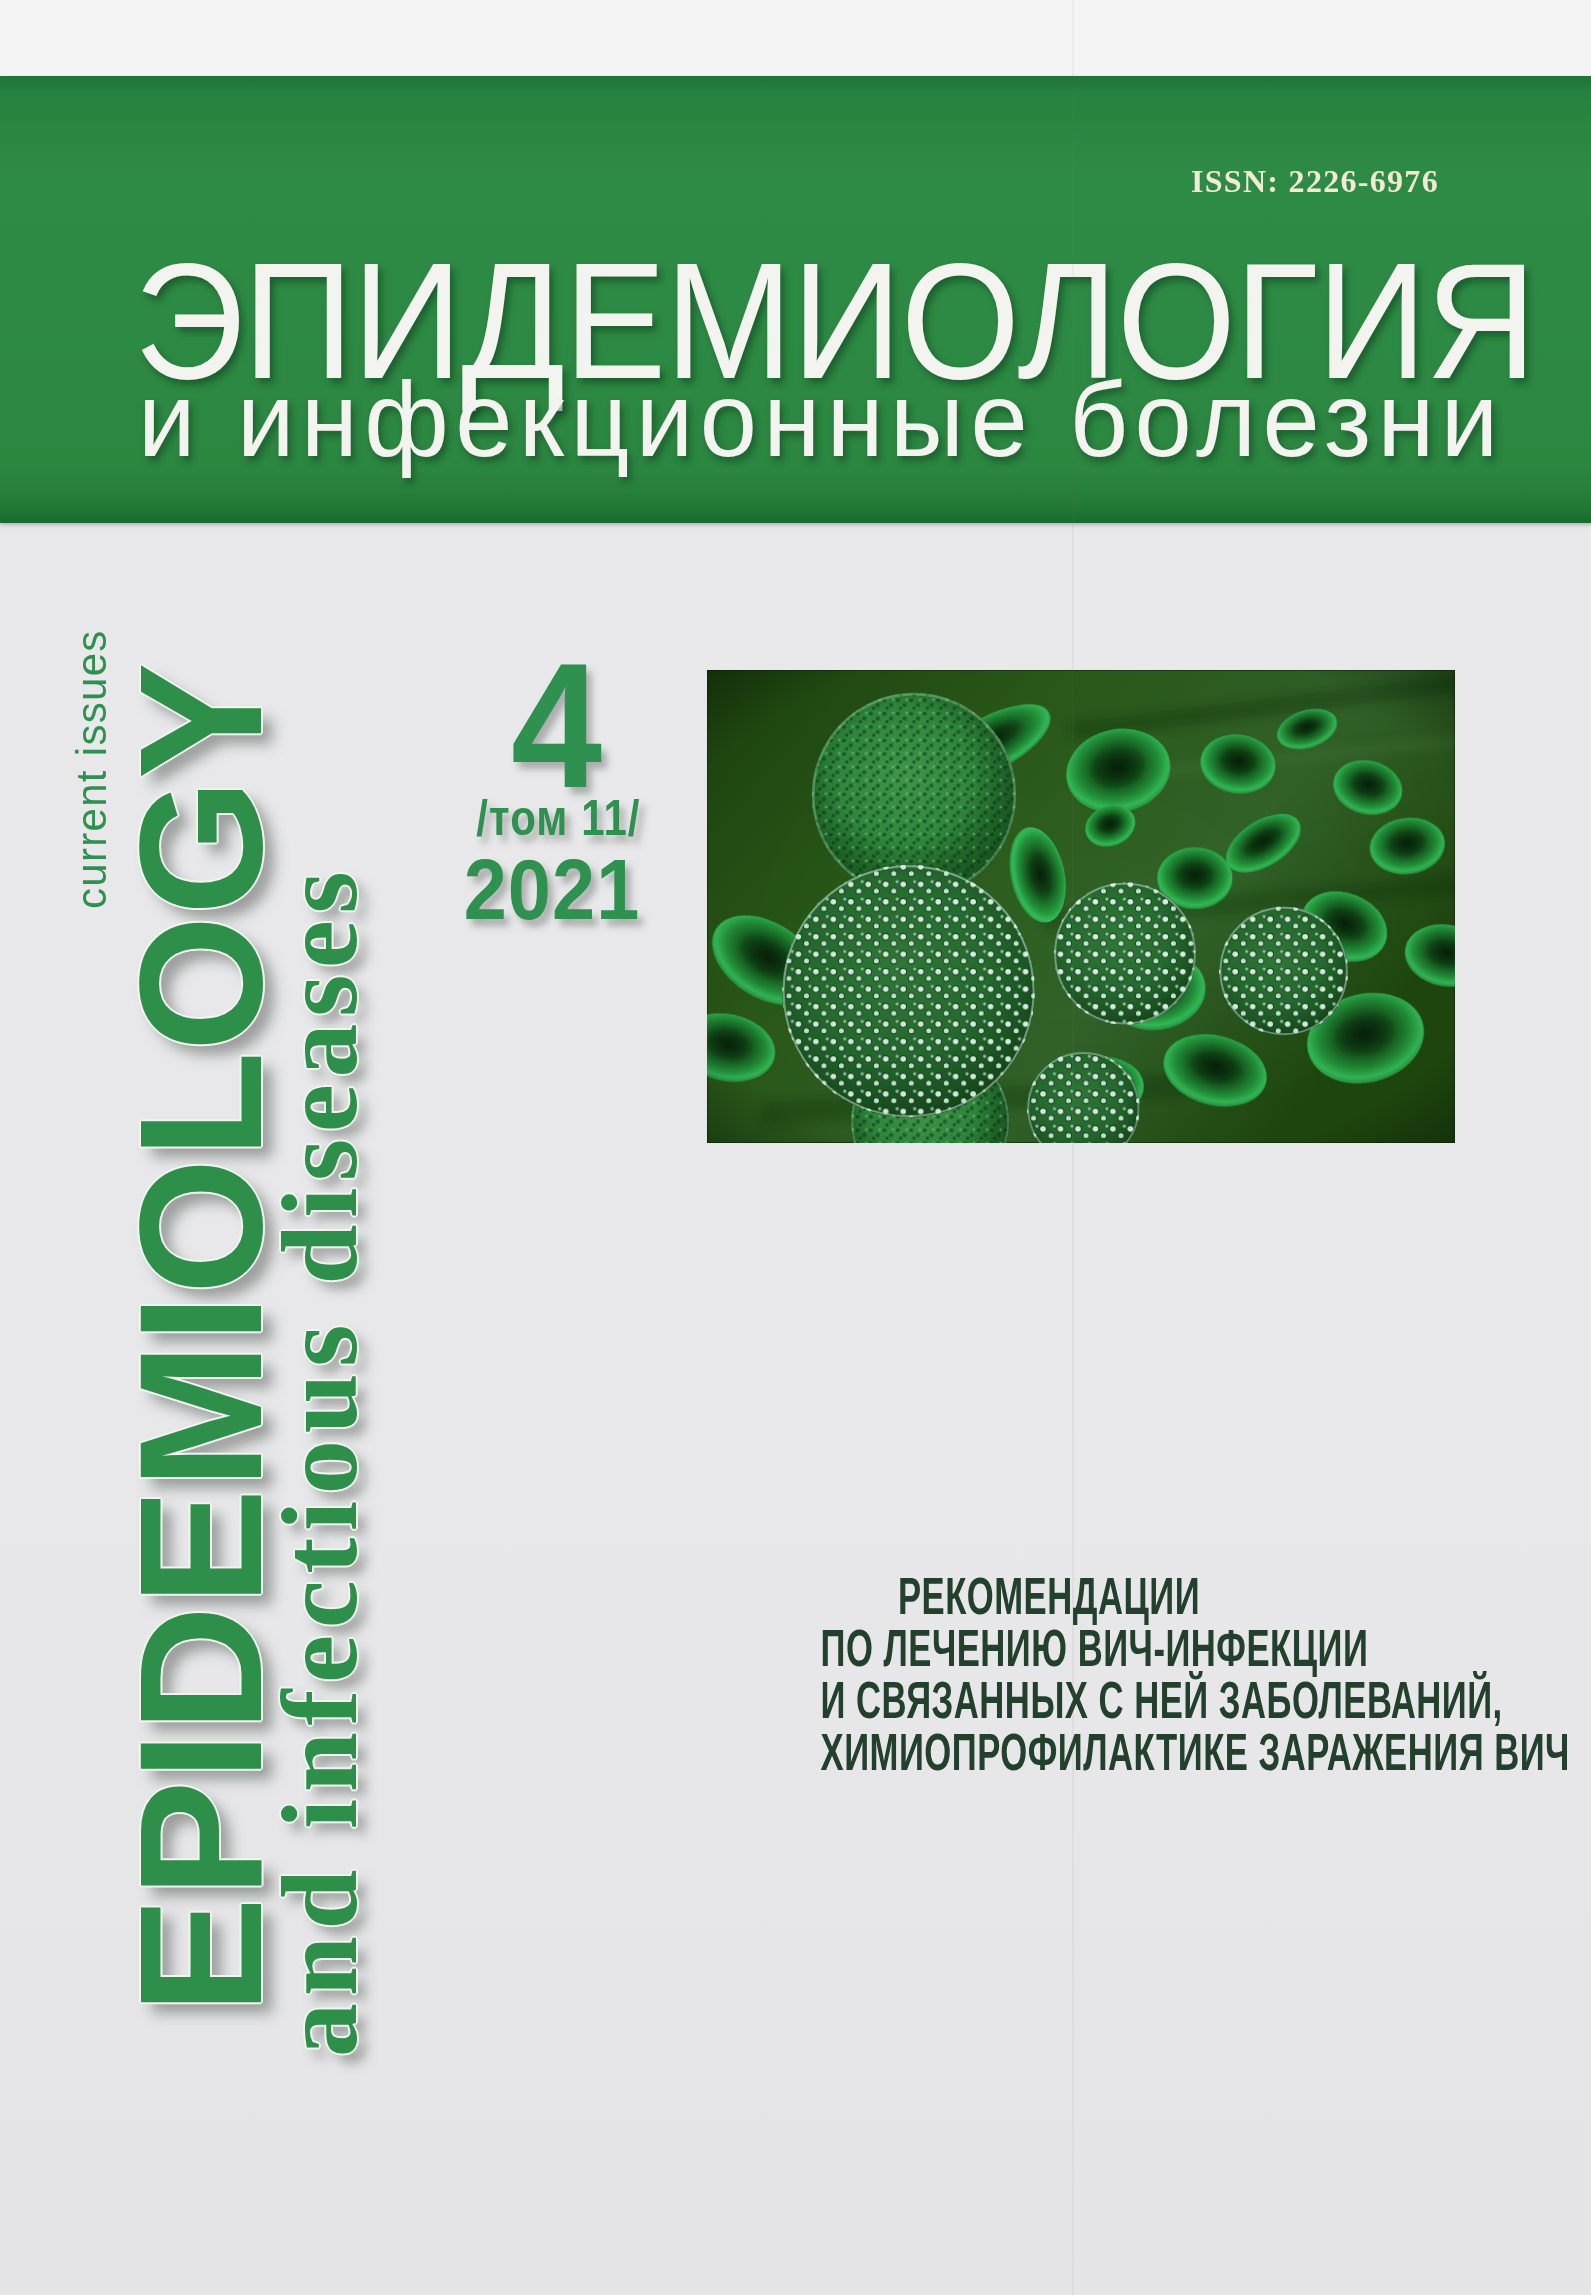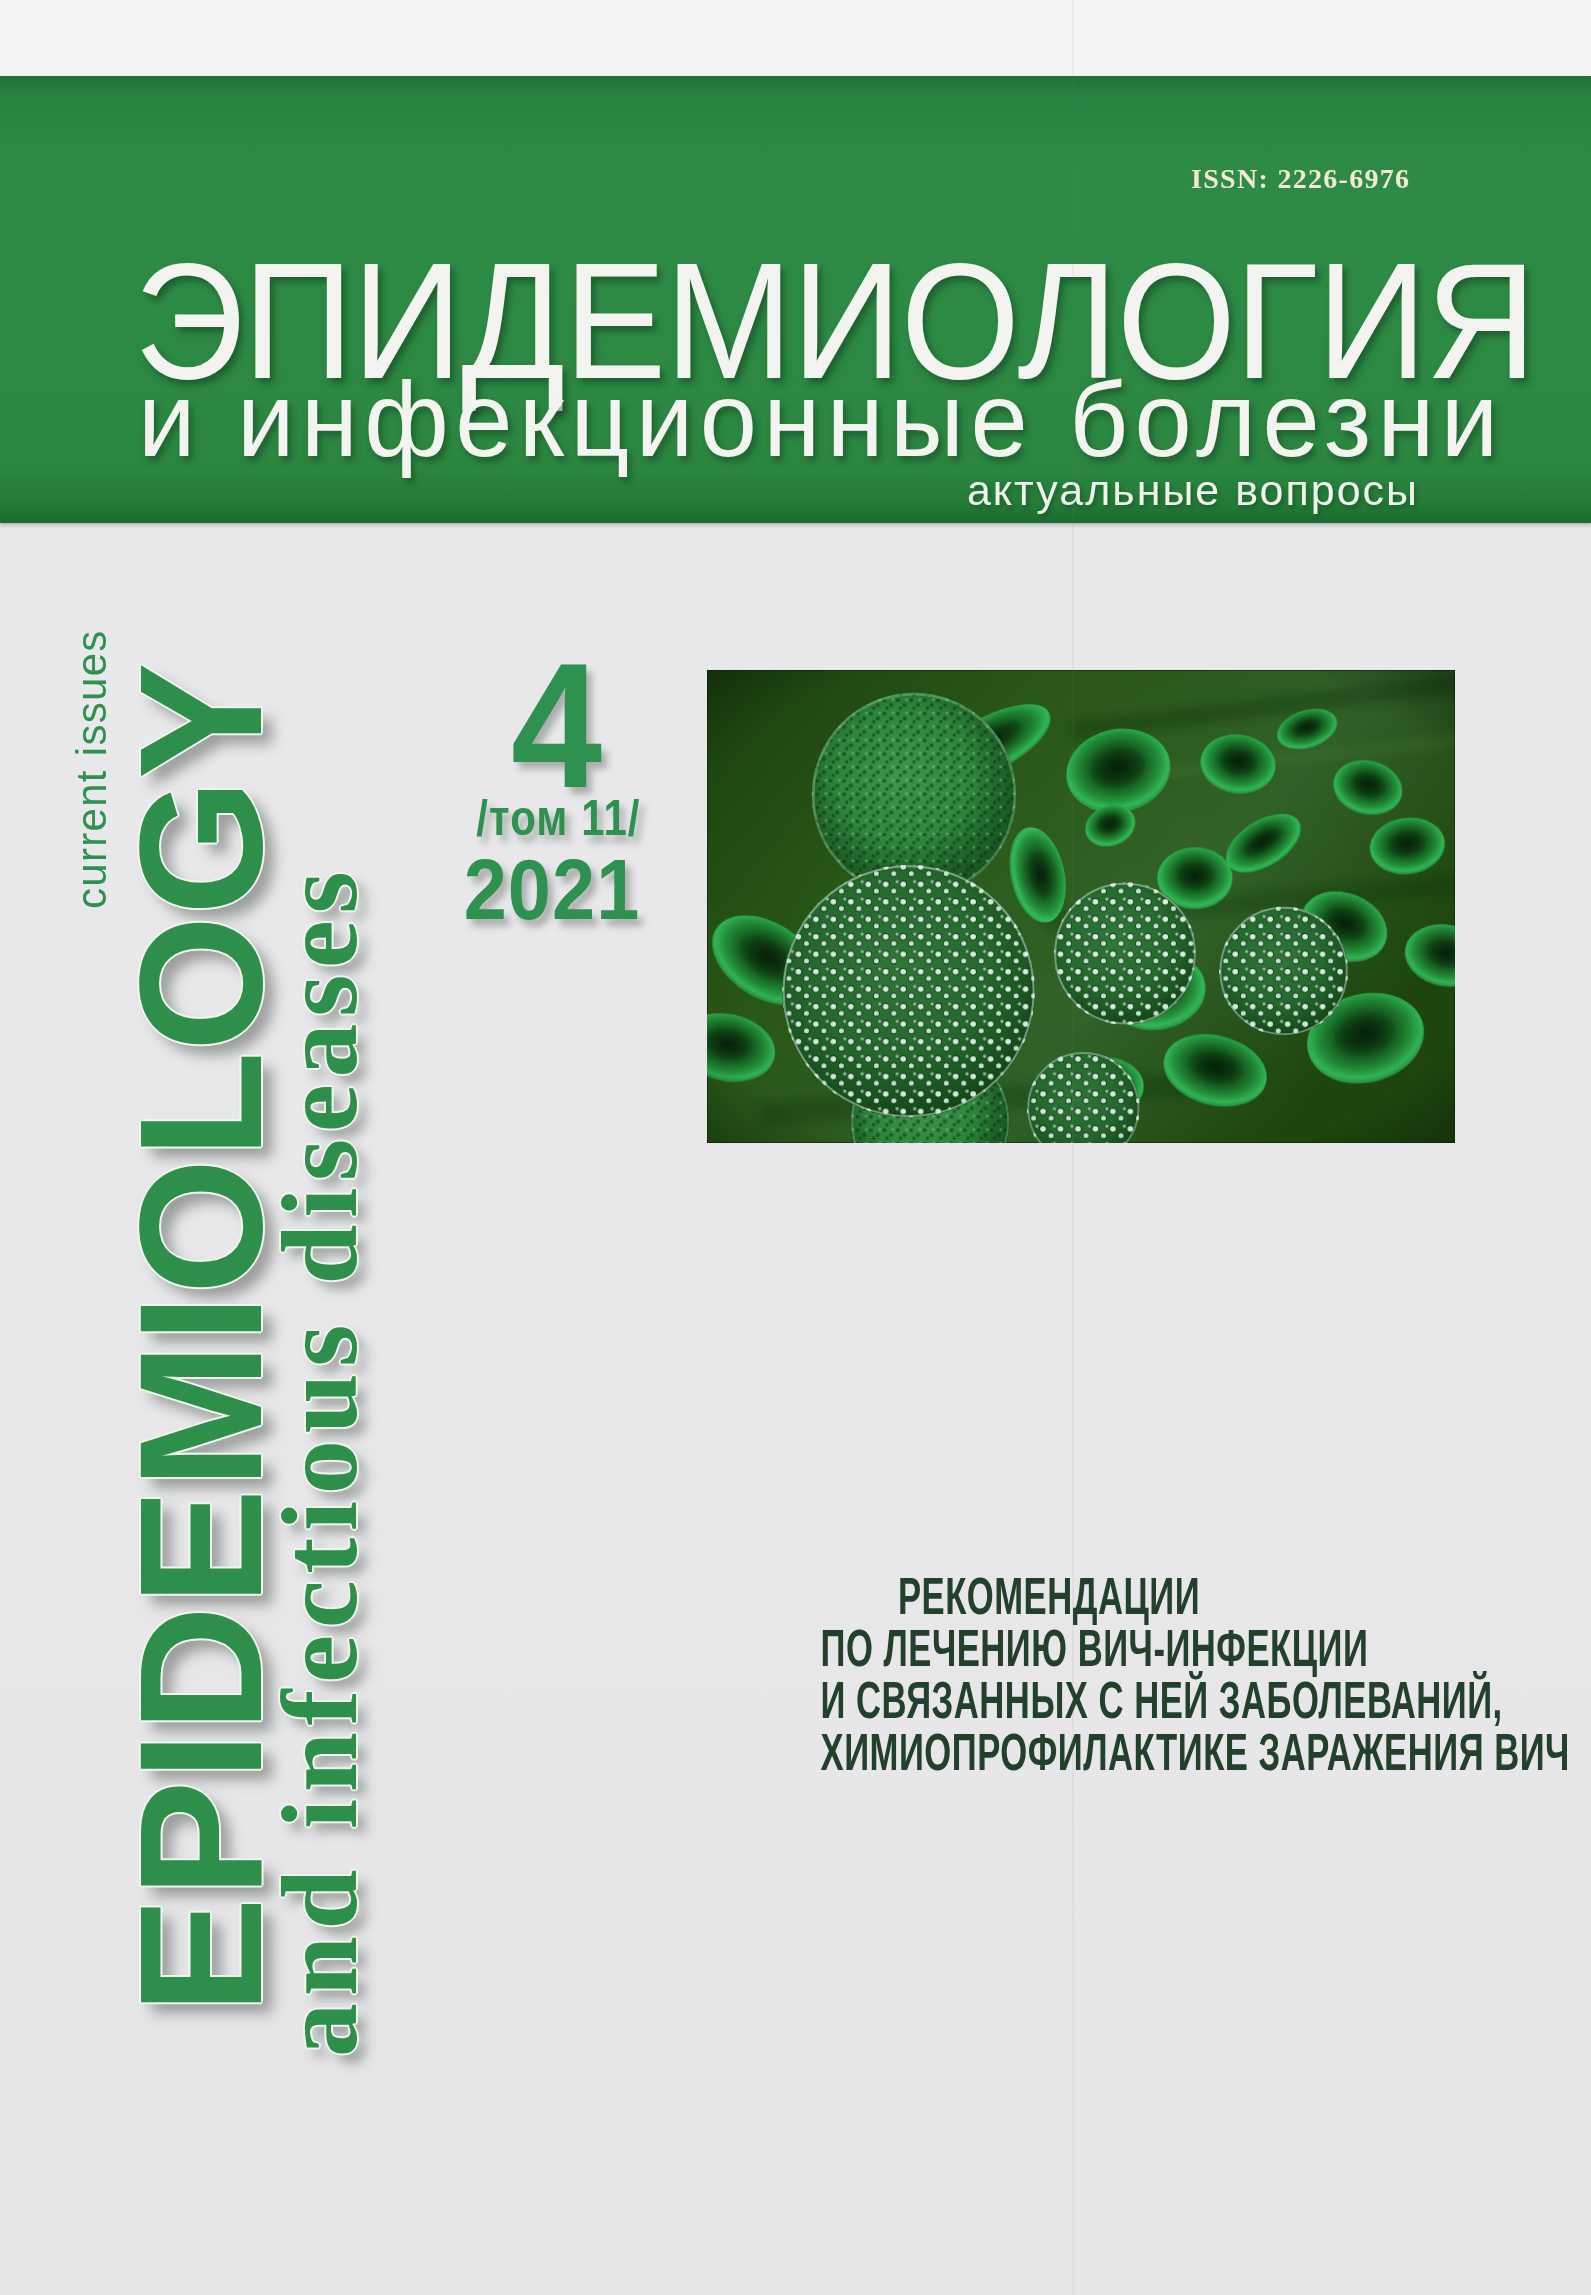--- a/index.html
+++ b/index.html
@@ -9,21 +9,21 @@
     font-family:"Liberation Sans", sans-serif;
   }
   
   .band {
     position:absolute; left:0; top:76px; width:100%; height:447px;
     background:linear-gradient(180deg,#1e7336 0%,#28823f 4%,#2e8b46 22%,#2d8a44 55%,#2b8640 88%,#237a36 96%,#1a6b2e 100%);
     box-shadow:0 2px 4px rgba(60,80,60,.35);
   }
   .issn {
     position:absolute; left:1191px; top:87px;
-    font-family:"Liberation Serif", serif; font-weight:bold; font-size:28px;
+    font-family:"Liberation Serif", serif; font-weight:bold; font-size:32px;
     color:#f2ead2; letter-spacing:1.3px; white-space:nowrap;
   }
   .t-l1 {
     position:absolute; left:134px; top:163px; font-size:165px; line-height:1;
     color:#f3f4ef; white-space:nowrap; font-weight:400; letter-spacing:-1.3px;
     transform:scaleX(.93); transform-origin:0 0;
     text-shadow:4px 5.4px 8px rgba(15,60,30,.55);
   }
   .t-l2 {
     position:absolute; left:138px; top:290px; font-size:106px; line-height:1;
@@ -80,21 +80,20 @@
 </style>
 </head>
 <body>
 
 <div class="page">
 
   <div class="band">
     <div class="issn">ISSN: 2226-6976</div>
     <div class="t-l1">ЭПИДЕМИОЛОГИЯ</div>
     <div class="t-l2">и инфекционные болезни</div>
-    <div class="t-l3">актуальные вопросы</div>
   </div>
 
   <div class="vert kicker">current issues</div>
   <div class="vert en1">EPIDEMIOLOGY</div>
   <div class="vert en2">and infectious diseases</div>
 
   <div class="issue-num">4</div>
   <div class="issue-vol">/том 11/</div>
   <div class="issue-year">2021</div>
 

